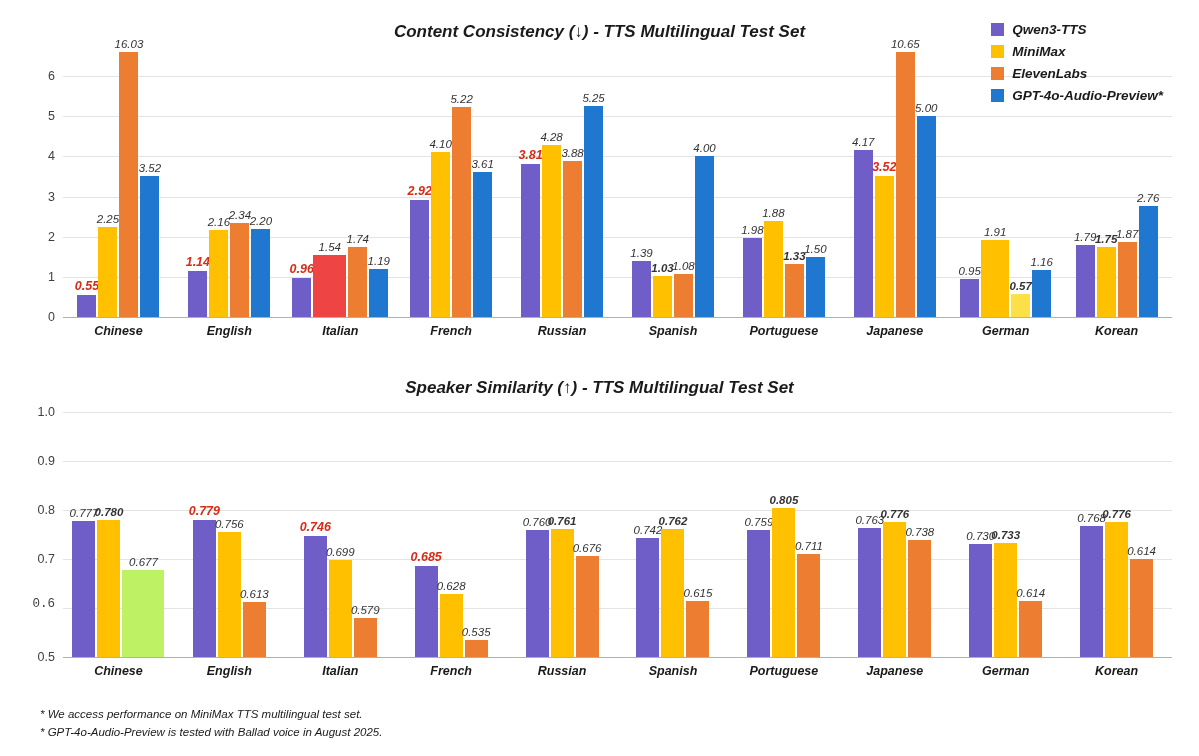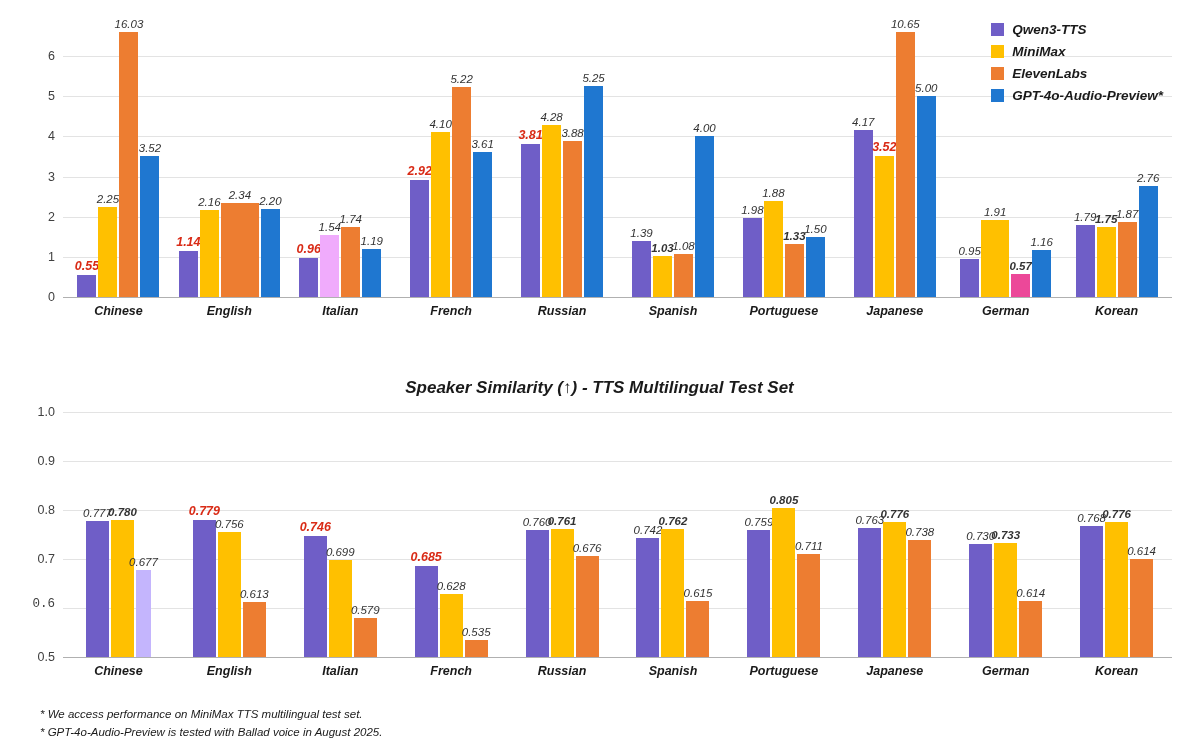--- a/index.html
+++ b/index.html
@@ -175,20 +175,21 @@
         <span class="legend-swatch" style="background: rgb(237, 125, 49);"></span>
         <span class="legend-label">ElevenLabs</span>
       </div>
       <div class="legend-row">
         <span class="legend-swatch" style="background: rgb(31, 119, 208);"></span>
         <span class="legend-label">GPT-4o-Audio-Preview*</span>
       </div>
     </div>
 
   <div class="panel" id="panel-0" style="top:22px; height:330px;">
+    <div class="panel-title">Content Consistency (↓) - TTS Multilingual Test Set</div>
     <div class="plot-wrap" id="plot-0" style="width:1165px; height:265px; margin-top:10px;">
         <div class="axis-line" style="top: 265px;"></div>
         <div class="gridline" style="top: 224.848px;"></div>
         <div class="gridline" style="top: 184.697px;"></div>
         <div class="gridline" style="top: 144.545px;"></div>
         <div class="gridline" style="top: 104.394px;"></div>
         <div class="gridline" style="top: 64.2424px;"></div>
         <div class="gridline" style="top: 24.0909px;"></div>
         <div class="y-axis-labels">
           <div class="y-tick-label" style="top: 265px;">0</div>
@@ -215,33 +216,33 @@
             </div>
             <div class="cat-label">Chinese</div>
           </div>
           <div class="group">
             <div class="bar" style="background: rgb(111, 94, 199); height: 45.7727px; width: 19px;">
               <span class="bar-value highlight">1.14</span>
             </div>
             <div class="bar" style="background: rgb(255, 192, 0); height: 86.7273px; width: 19px;">
               <span class="bar-value">2.16</span>
             </div>
-            <div class="bar" style="background: rgb(237, 125, 49); height: 93.9545px; width: 38px;">
+            <div class="bar" style="background: rgb(237, 125, 49); height: 93.9545px; width: 19px;">
               <span class="bar-value">2.34</span>
             </div>
             <div class="bar" style="background: rgb(31, 119, 208); height: 88.3333px; width: 19px;">
               <span class="bar-value">2.20</span>
             </div>
             <div class="cat-label">English</div>
           </div>
           <div class="group">
             <div class="bar" style="background: rgb(111, 94, 199); height: 38.5455px; width: 19px;">
               <span class="bar-value highlight">0.96</span>
             </div>
-            <div class="bar" style="background: #f0abfc; height: 61.8333px; width: 19px;">
+            <div class="bar" style="background: #ef4444; height: 61.8333px; width: 33px;">
               <span class="bar-value">1.54</span>
             </div>
             <div class="bar" style="background: rgb(237, 125, 49); height: 69.8636px; width: 19px; text-align: right;">
               <span class="bar-value">1.74</span>
             </div>
             <div class="bar" style="background: rgb(31, 119, 208); height: 47.7803px; width: 19px;">
               <span class="bar-value">1.19</span>
             </div>
             <div class="cat-label">Italian</div>
           </div>
@@ -320,21 +321,21 @@
             </div>
             <div class="cat-label">Japanese</div>
           </div>
           <div class="group">
             <div class="bar" style="background: rgb(111, 94, 199); height: 38.1439px; width: 19px;">
               <span class="bar-value">0.95</span>
             </div>
             <div class="bar" style="background: rgb(255, 192, 0); height: 76.6894px; width: 19px; padding-left: 28px;">
               <span class="bar-value">1.91</span>
             </div>
-            <div class="bar" style="background: #ec4899; height: 22.8864px; width: 19px;">
+            <div class="bar" style="background: #fde047; height: 22.8864px; width: 19px;">
               <span class="bar-value bold">0.57</span>
             </div>
             <div class="bar" style="background: rgb(31, 119, 208); height: 46.5758px; width: 19px;">
               <span class="bar-value">1.16</span>
             </div>
             <div class="cat-label">German</div>
           </div>
           <div class="group">
             <div class="bar" style="background: rgb(111, 94, 199); height: 71.8712px; width: 19px;">
               <span class="bar-value">1.79</span>
@@ -372,21 +373,21 @@
           <div class="y-tick-label" style="top: 0px;">1.0</div>
         </div>
         <div class="bars-area">
           <div class="group">
             <div class="bar" style="background: rgb(111, 94, 199); height: 135.73px; width: 23px;">
               <span class="bar-value">0.777</span>
             </div>
             <div class="bar" style="background: rgb(255, 192, 0); height: 137.2px; width: 23px;">
               <span class="bar-value bold">0.780</span>
             </div>
-            <div class="bar" style="background: #c4b5fd; height: 86.73px; width: 15px;">
+            <div class="bar" style="background: #bef264; height: 86.73px; width: 42px;">
               <span class="bar-value">0.677</span>
             </div>
             <div class="cat-label">Chinese</div>
           </div>
           <div class="group">
             <div class="bar" style="background: rgb(111, 94, 199); height: 136.71px; width: 23px;">
               <span class="bar-value highlight">0.779</span>
             </div>
             <div class="bar" style="background: rgb(255, 192, 0); height: 125.44px; width: 23px;">
               <span class="bar-value">0.756</span>

